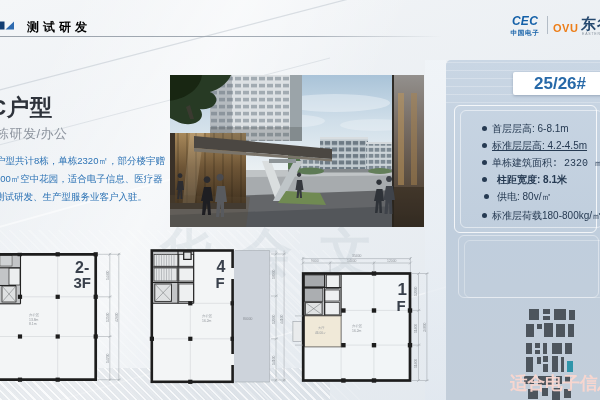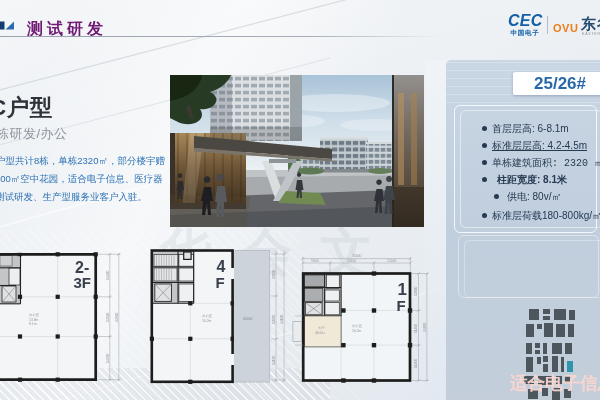--- a/index.html
+++ b/index.html
@@ -32,26 +32,26 @@
 
 <div class="abs" style="left:446px;top:62px;width:154px;height:48px;background:repeating-linear-gradient(180deg,rgba(255,255,255,0.25) 0 1px,rgba(0,0,0,0) 1px 8px);"></div>
 
 <div class="abs" style="left:425px;top:60px;width:21px;height:340px;background:linear-gradient(180deg,rgba(240,244,248,0.9),rgba(225,232,240,0.7));"></div>
 
 <svg class="abs" style="left:0;top:21px" width="16" height="9" viewBox="0 0 16 9">
   <polygon points="0,0.5 4.5,0.5 4.5,8.5 0,8.5" fill="#123d72"></polygon>
   <polygon points="5.5,8.5 14,0.5 14,8.5" fill="#2d6ab0"></polygon>
 </svg>
 
-<div class="abs" style="left:27px;top:19px;font-size:16px;font-weight:bold;color:#701a75;letter-spacing:4px;">测试研发</div>
+<div class="abs" style="left:27px;top:19px;font-size:12px;font-weight:bold;color:#000000;letter-spacing:4px;">测试研发</div>
 
 <div class="abs" style="left:0;top:36px;width:442px;height:1px;background:linear-gradient(90deg,#9aa2ab 0%,#a6aeb7 70%,rgba(166,174,183,0) 100%);"></div>
 
 <div class="abs" style="left:508px;top:15px;width:34px;text-align:center;">
-  <div style="font-size:16px;line-height:12px;font-weight:900;font-style:italic;color:#1460a8;letter-spacing:.3px;">CEC</div>
+  <div style="font-size:12px;line-height:12px;font-weight:900;font-style:italic;color:#1460a8;letter-spacing:.3px;">CEC</div>
   <div style="font-size:6.5px;line-height:7px;font-weight:bold;color:#1460a8;letter-spacing:0.8px;margin-top:2px;">中国电子</div>
 </div>
 
 <div class="abs" style="left:547px;top:16px;width:1px;height:18px;background:#b3bcc6;"></div>
 
 <div class="abs" style="left:553px;top:22px;font-size:11px;font-weight:900;color:#ed7d17;letter-spacing:.5px;">OVU</div>
 
 <div class="abs" style="left:581px;top:14.5px;font-size:15px;font-weight:900;color:#26496f;letter-spacing:1px;white-space:nowrap;">东谷研创</div>
 <div class="abs" style="left:582px;top:32px;font-size:3.5px;color:#8a94a0;letter-spacing:0.8px;white-space:nowrap;">EASTERN VALLEY</div>
 
@@ -192,21 +192,21 @@
 <div class="abs" style="left:482px;top:120px;width:118px;font-size:10px;color:#263a52;">
 
   <div style="position:absolute;top:2px;left:0;white-space:nowrap;"><span style="display:inline-block;width:5px;height:5px;border-radius:2.5px;background:#263a52;vertical-align:1.5px;margin-right:5px;"></span>首层层高: 6-8.1m</div>
 
   <div style="position:absolute;top:19px;left:0;white-space:nowrap;text-decoration:underline;"><span style="display:inline-block;width:5px;height:5px;border-radius:2.5px;background:#263a52;vertical-align:1.5px;margin-right:5px;"></span>标准层层高: 4.2-4.5m</div>
 
   <div style="position:absolute;top:36px;left:0;white-space:nowrap;font-family:Liberation Mono, monospace;"><span style="display:inline-block;width:5px;height:5px;border-radius:2.5px;background:#263a52;vertical-align:1.5px;margin-right:5px;"></span>单栋建筑面积: 2320 ㎡</div>
 
   <div style="position:absolute;top:53px;left:0;white-space:nowrap;font-weight:bold;"><span style="display:inline-block;width:5px;height:5px;border-radius:2.5px;background:#263a52;vertical-align:1.5px;margin-right:10px;"></span>柱距宽度: 8.1米</div>
 
-  <div style="position:absolute;top:70px;left:12px;white-space:nowrap;"><span style="display:inline-block;width:5px;height:5px;border-radius:2.5px;background:#263a52;vertical-align:1.5px;margin-right:8px;"></span>供电: 80v/㎡</div>
+  <div style="position:absolute;top:70px;left:2px;white-space:nowrap;"><span style="display:inline-block;width:5px;height:5px;border-radius:2.5px;background:#263a52;vertical-align:1.5px;margin-right:8px;"></span>供电: 80v/㎡</div>
 
   <div style="position:absolute;top:89px;left:0;white-space:nowrap;"><span style="display:inline-block;width:5px;height:5px;border-radius:2.5px;background:#263a52;vertical-align:1.5px;margin-right:5px;"></span>标准层荷载180-800kg/㎡</div>
 </div>
 
 <div class="abs" style="left:458px;top:235px;width:139px;height:61px;border:1px solid rgba(255,255,255,0.42);border-radius:6px;"></div>
 <div class="abs" style="left:464px;top:240px;width:139px;height:56px;border:1px solid rgba(255,255,255,0.3);border-radius:6px;"></div>
 
 <svg class="abs" style="left:0;top:246px" width="125" height="146" viewBox="0 0 125 146">
 
   <rect x="0" y="8" width="96" height="126" fill="#f3f5f6"></rect>

